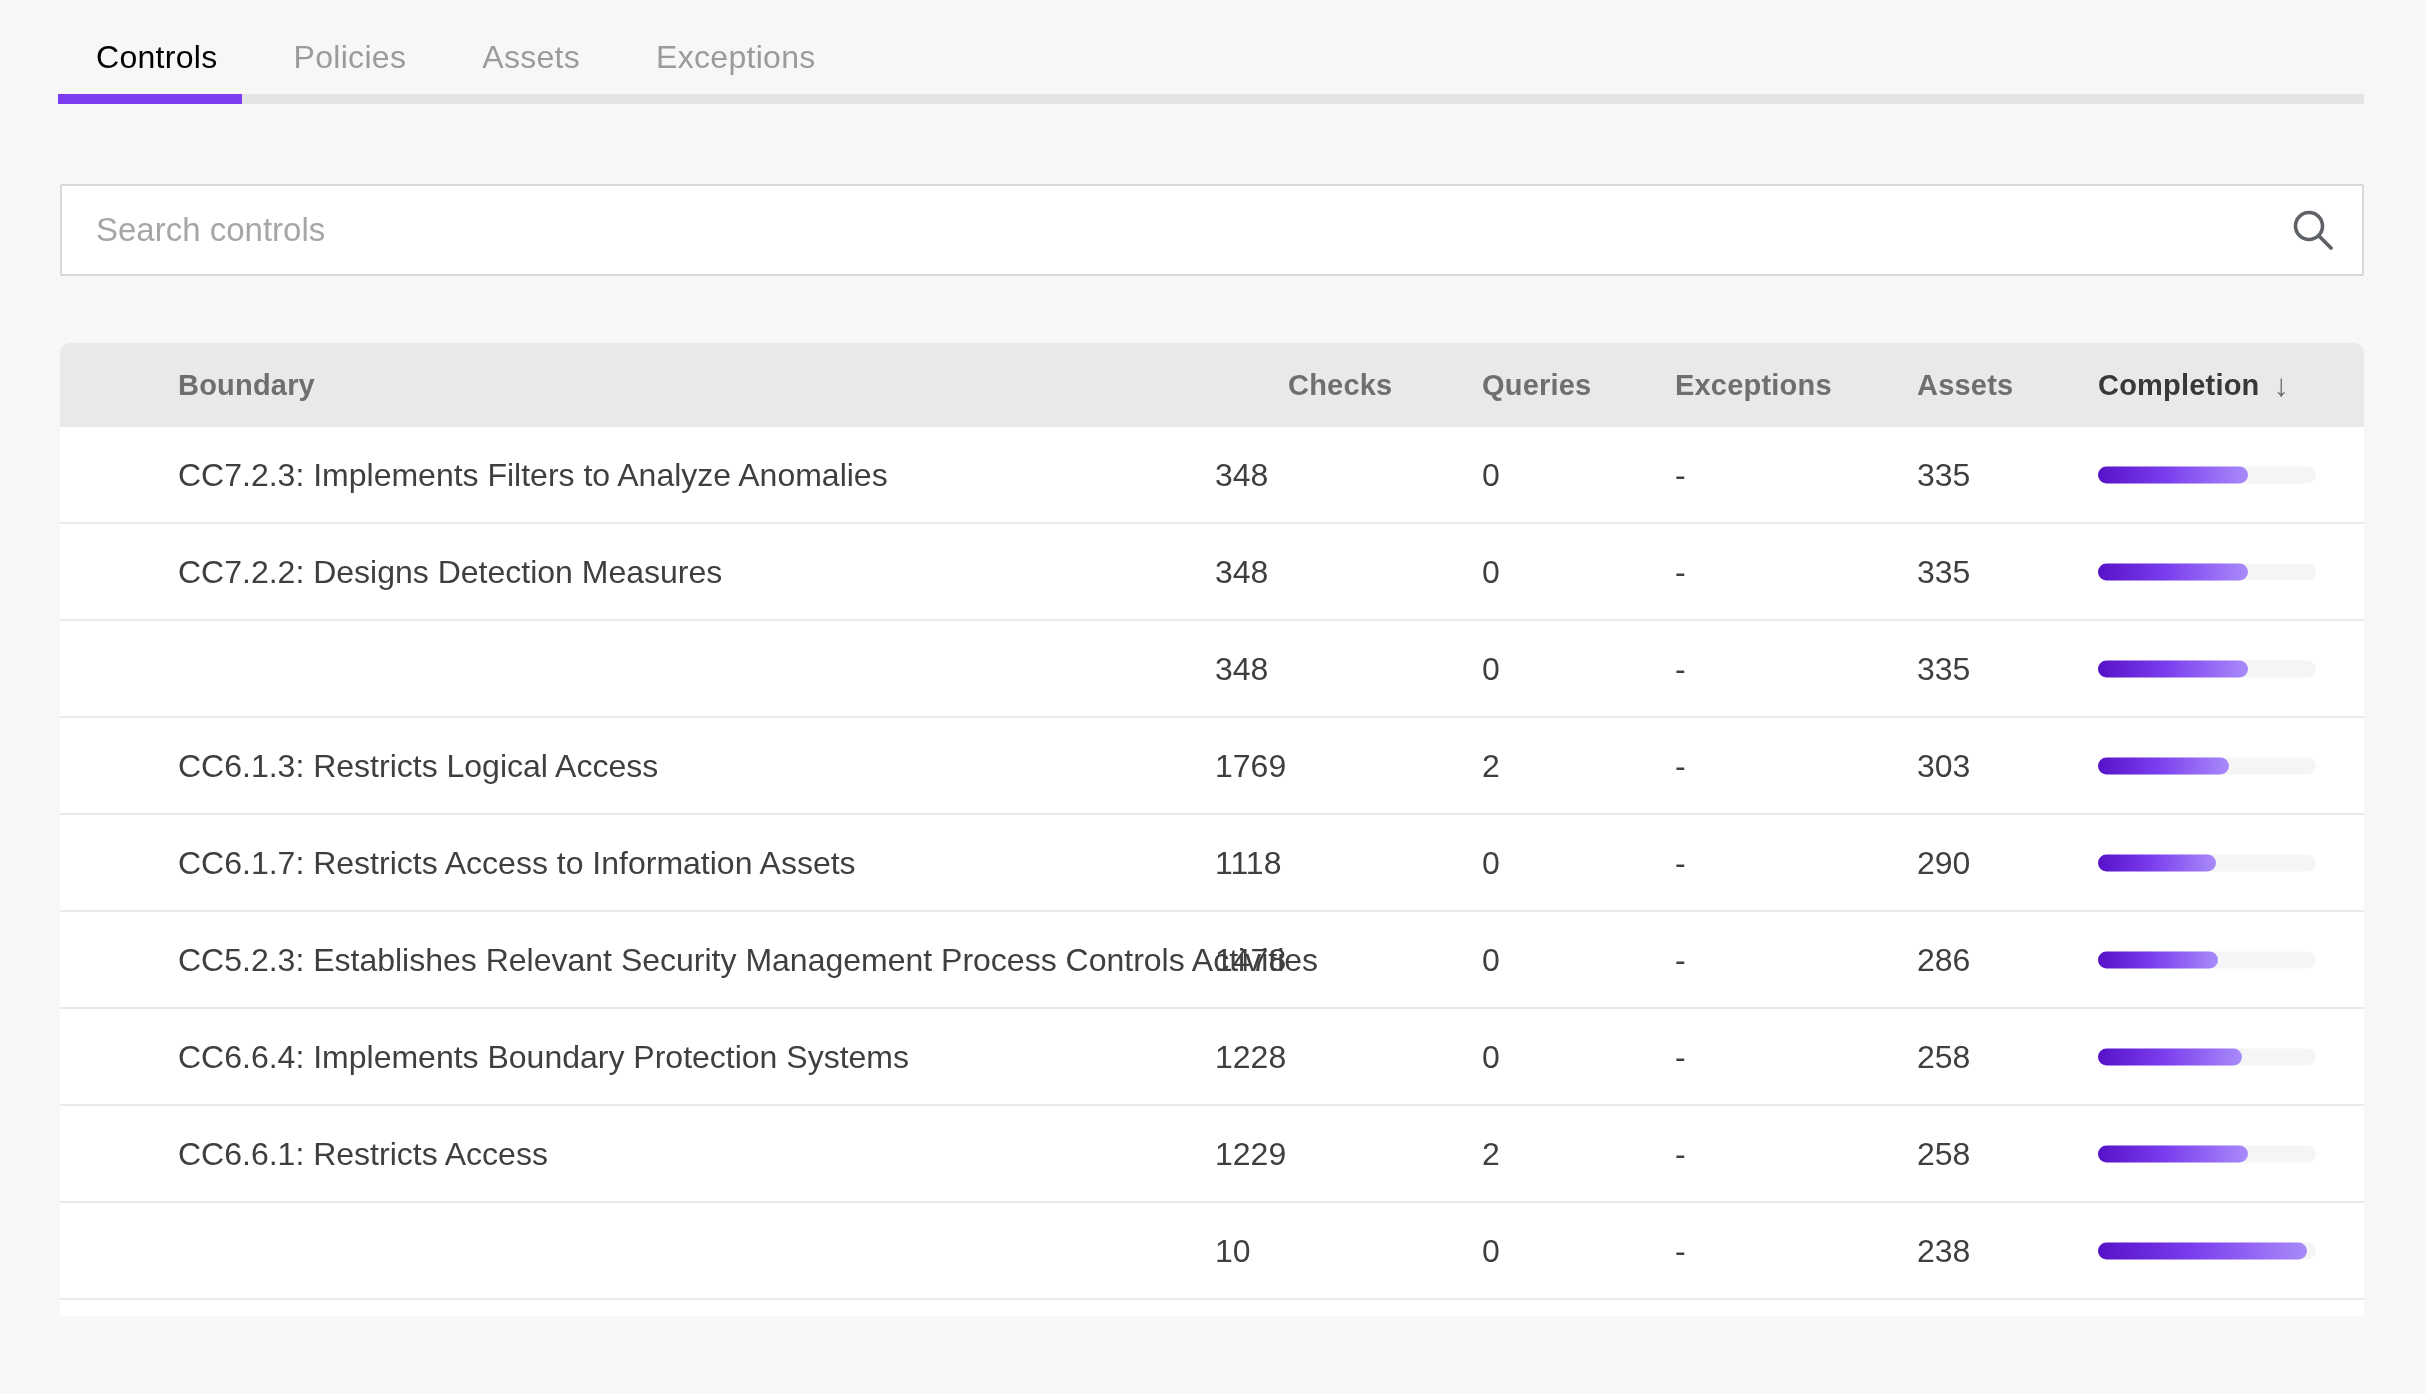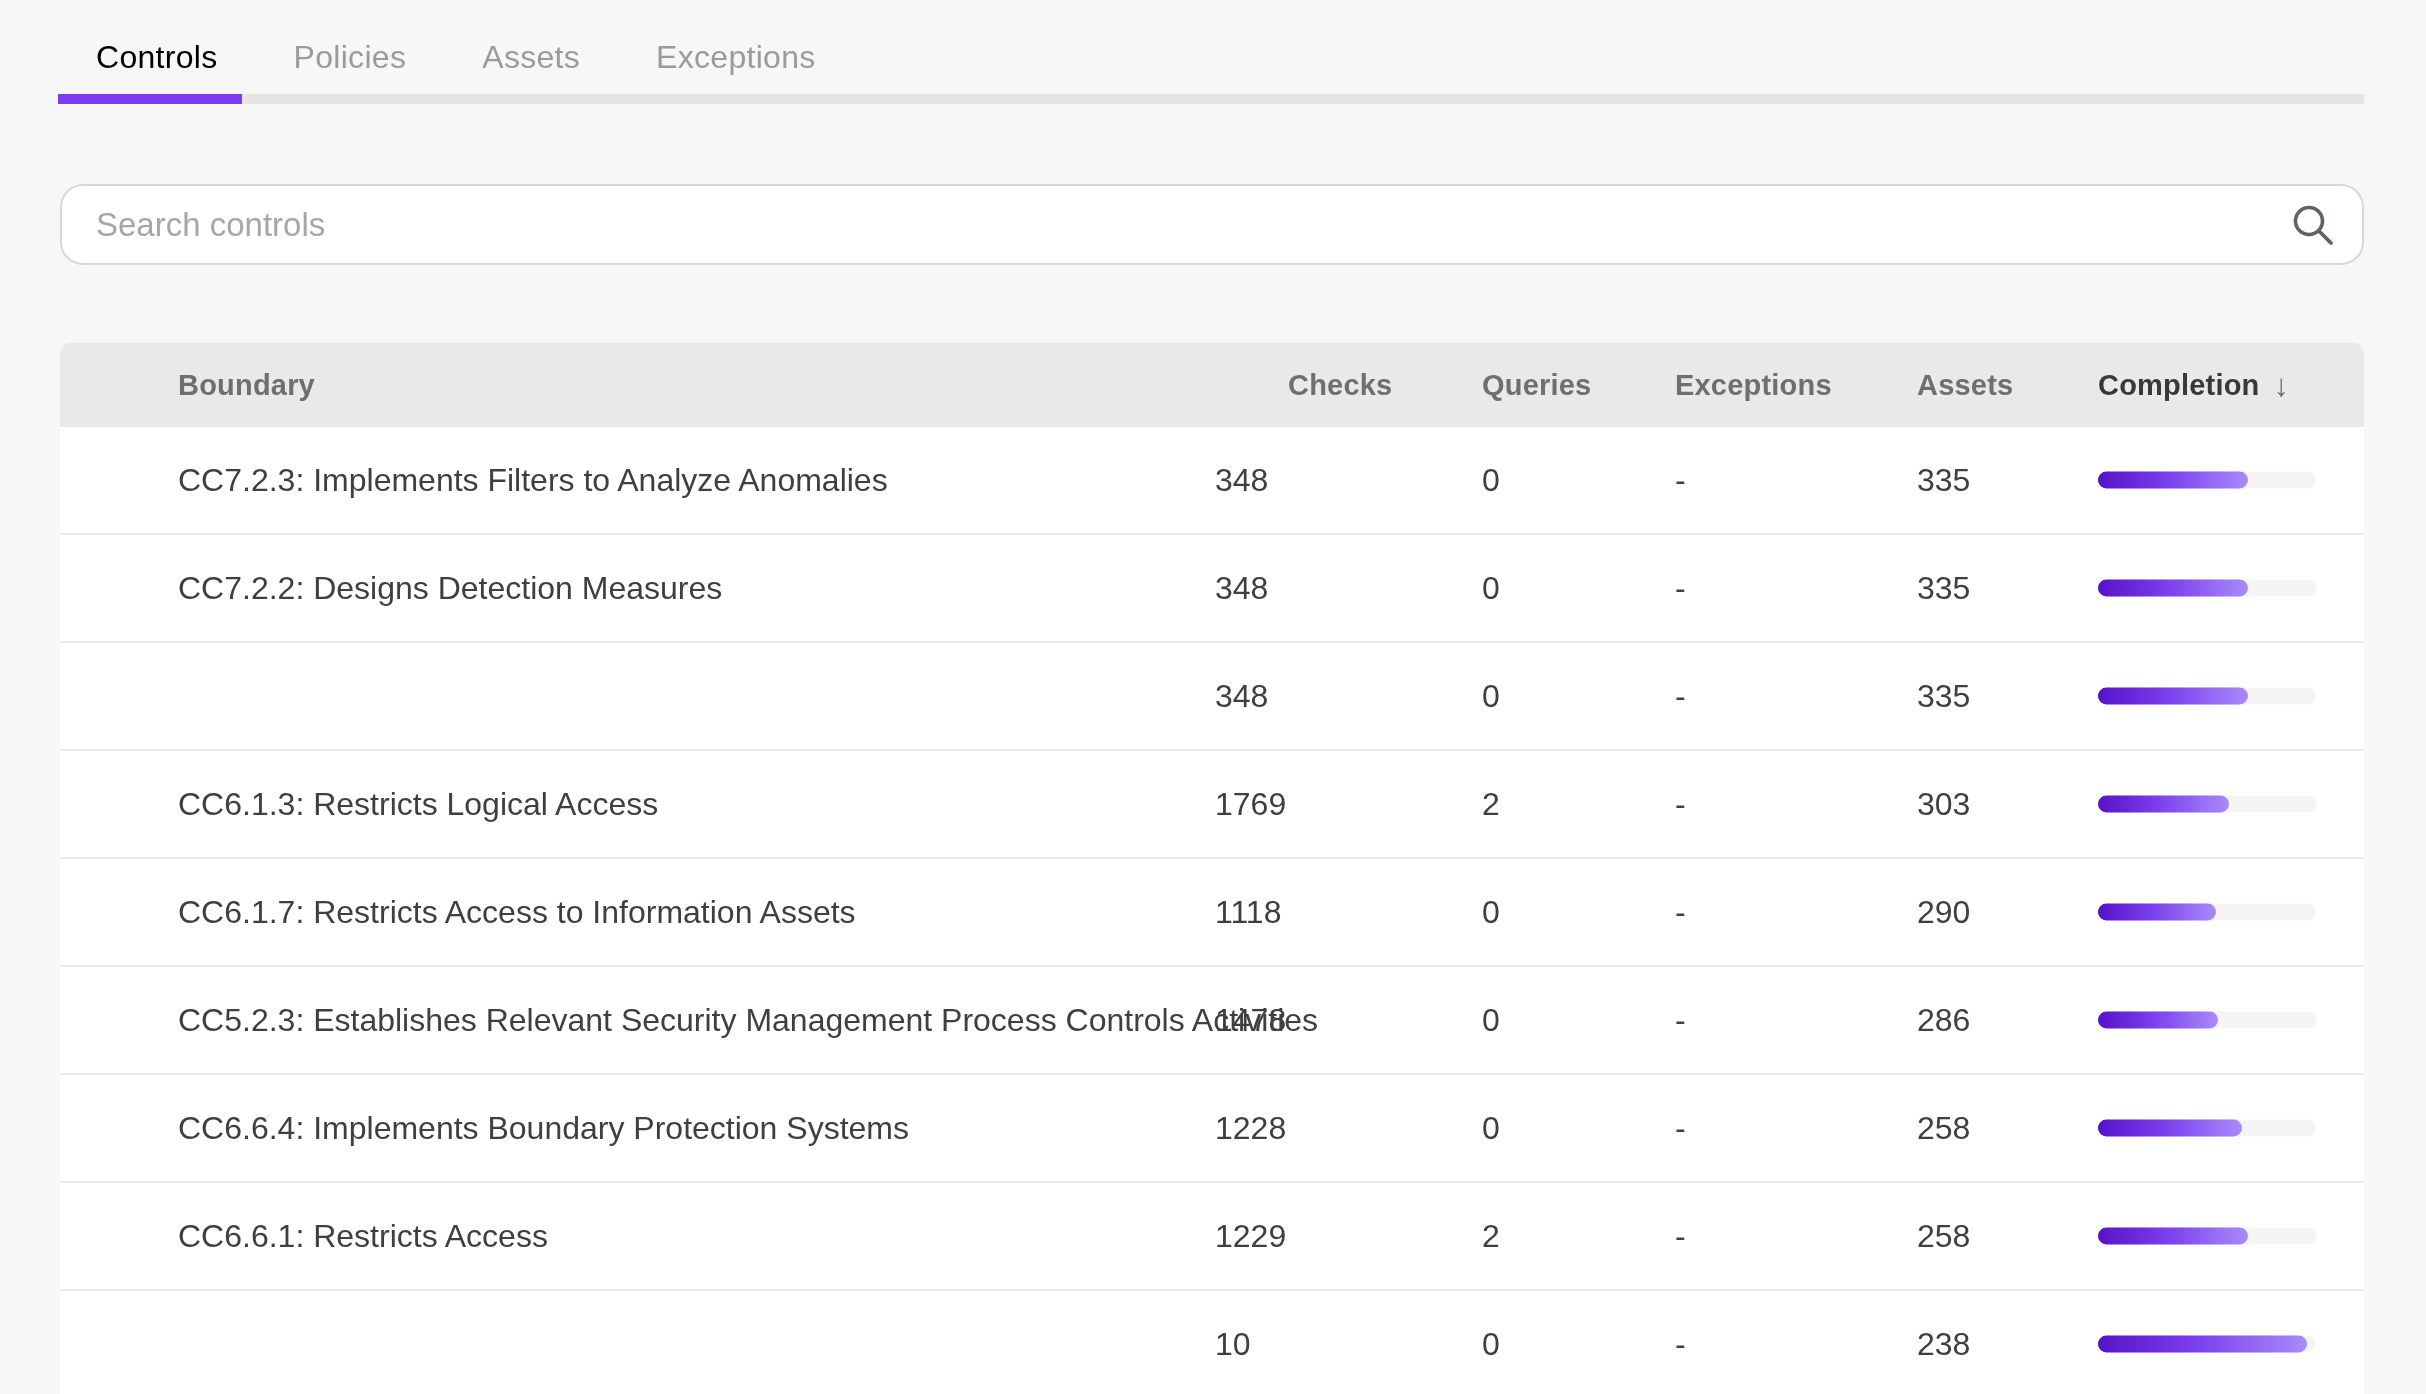--- a/index.html
+++ b/index.html
@@ -22,22 +22,22 @@
   .tab-track{
     position:absolute;left:60px;top:94px;height:10px;width:2304px;
     background:#e4e4e4;
   }
   .tab-indicator{
     position:absolute;left:58px;top:94px;height:10px;width:184px;
     z-index:2;
   }
   
   .searchbox{
-    position:absolute;left:60px;top:184px;width:2304px;height:81px;
-    background:#ffffff;border:2px solid #d8d8d8;border-radius:23px;
+    position:absolute;left:60px;top:184px;width:2304px;height:92px;
+    background:#ffffff;border:2px solid #d8d8d8;border-radius:2px;
     box-sizing:border-box;display:flex;align-items:center;
   }
   .searchbox input{
     flex:1;border:none;outline:none;background:transparent;
     margin-left:32px;font-size:33px;color:#424242;
     font-family:"Liberation Sans", sans-serif;
   }
   .searchbox input::placeholder{color:#a6a6a6;}
   .search-icon{margin-right:26px;flex:0 0 auto;display:block;}
   
@@ -52,21 +52,21 @@
     position:absolute;top:50%;transform:translateY(-50%);
     font-size:29px;font-weight:700;color:#6f6f6f;letter-spacing:.2px;
     white-space:nowrap;cursor:pointer;
   }
   .th.sorted{color:#383838;text-align:center;}
   .sort-arrow{
     display:inline-block;margin-left:14px;font-weight:400;
     font-size:31px;color:#6f6f6f;transform:translateY(1px);
   }
   .row{
-    position:relative;height:108px;background:#ffffff;
+    position:relative;height:97px;background:#ffffff;
     border-bottom:2px solid #e9e9e9;box-sizing:border-box;cursor:pointer;
   }
   .row-partial{
     height:16px;background:#ffffff;
   }
   .cell{
     position:absolute;top:50%;transform:translateY(-50%);
     font-size:32px;color:#3f3f3f;white-space:nowrap;
   }
   .c-control{left:118px;}

